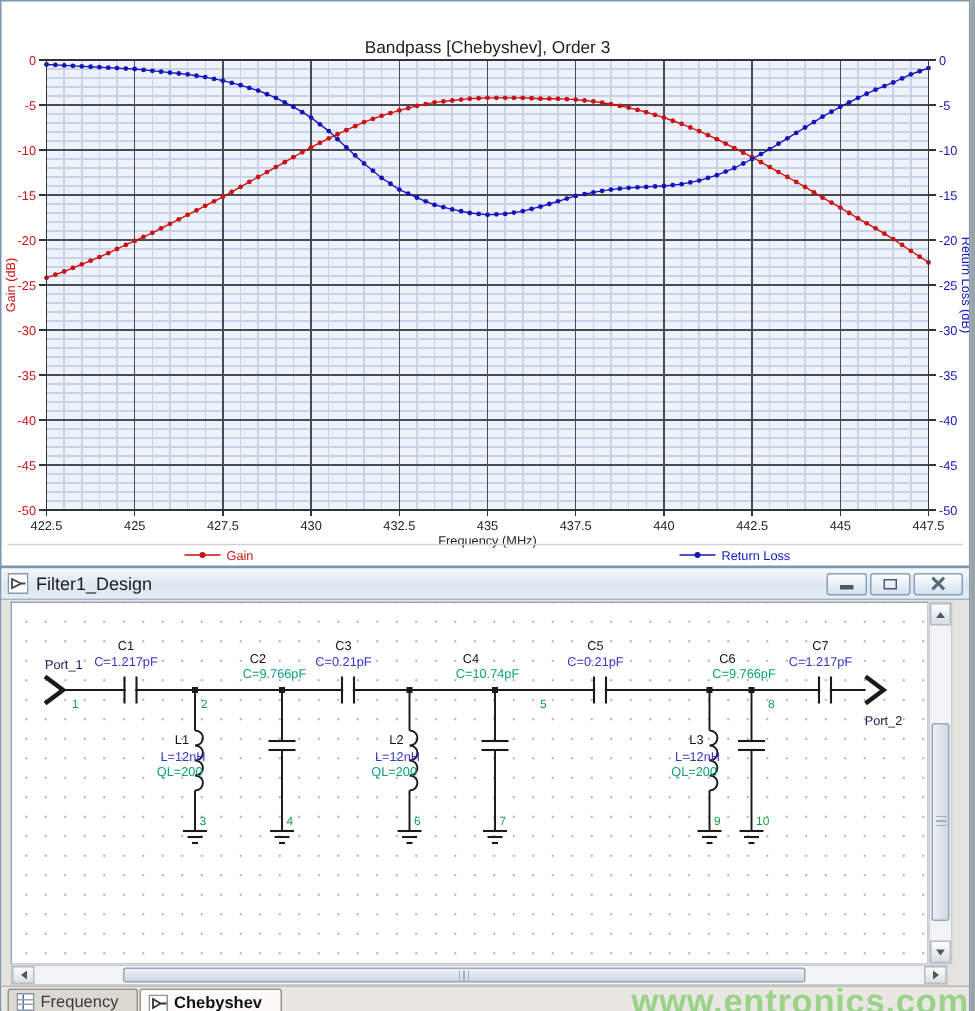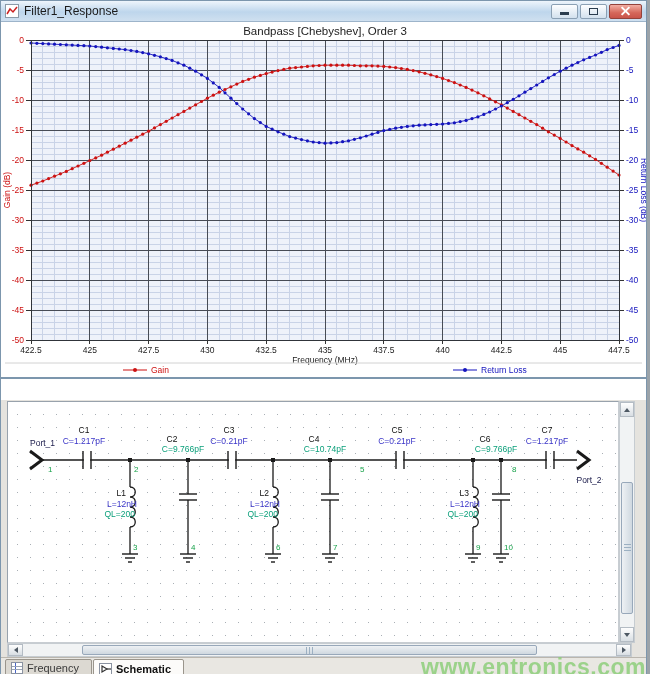--- a/index.html
+++ b/index.html
@@ -56,41 +56,20 @@
        border:1px solid #9a958c;background:#dcd9d2;color:#3a3a3a;border-radius:2px 2px 0 0;margin-right:1px;}
   .tab.active{background:#fcfbf9;font-weight:bold;color:#111;height:17px;}
   #watermark{position:absolute;right:4px;top:644px;font-size:23px;font-weight:bold;letter-spacing:0.5px;
              color:rgba(141,206,122,0.85);z-index:60;pointer-events:none;white-space:nowrap;margin-top:10px;}
   svg text{font-family:"Liberation Sans",sans-serif;}
 </style>
 </head>
 <body>
 
 <div class="window" id="win-response" style="left:0;top:0;width:647px;height:378px;">
-  <div class="titlebar">
-    <svg width="14" height="14">
-      <rect x="0.5" y="0.5" width="13" height="13" fill="#fff" stroke="#8a9aa8"></rect>
-      <polyline points="2,10 5,5 8,8 12,3" fill="none" stroke="#cc2222" stroke-width="1.5"></polyline>
-    </svg>
-    <span class="wtitle">Filter1_Response</span>
-    <span class="winbtns">
-      <span class="winbtn">
-          <span class="g-min"></span>
-        </span>
-      <span class="winbtn">
-          <span class="g-max"></span>
-        </span>
-      <span class="winbtn closebtn close-active">
-          <span class="g-x">
-            <i></i>
-            <i></i>
-          </span>
-        </span>
-    </span>
-  </div>
   <svg id="chart-svg" width="645" height="356" viewBox="0 0 645 356">
       <text x="324" y="13" font-size="11.5px" fill="#222" text-anchor="middle">Bandpass [Chebyshev], Order 3</text>
       <g shape-rendering="crispEdges">
         <rect x="30" y="18" width="588" height="300" fill="#eef2fa"></rect>
         <line x1="41.76" y1="18" x2="41.76" y2="318" stroke="#c9d3e7" stroke-width="1"></line>
         <line x1="53.519999999999996" y1="18" x2="53.519999999999996" y2="318" stroke="#c9d3e7" stroke-width="1"></line>
         <line x1="65.28" y1="18" x2="65.28" y2="318" stroke="#c9d3e7" stroke-width="1"></line>
         <line x1="77.03999999999999" y1="18" x2="77.03999999999999" y2="318" stroke="#c9d3e7" stroke-width="1"></line>
         <line x1="100.56" y1="18" x2="100.56" y2="318" stroke="#c9d3e7" stroke-width="1"></line>
         <line x1="112.32000000000001" y1="18" x2="112.32000000000001" y2="318" stroke="#c9d3e7" stroke-width="1"></line>
@@ -475,20 +454,42 @@
       </g>
       <g>
         <line x1="452" y1="348" x2="476" y2="348" stroke="#1414bd" stroke-width="1"></line>
         <circle cx="464" cy="348" r="2" fill="#1414bd"></circle>
         <text x="480" y="351" font-size="8.5px" fill="#1414bd">Return Loss</text>
       </g>
     </svg>
 </div>
 
 <div class="window" id="win-design" style="left:0;top:378px;width:647px;height:296px;">
+  <div class="titlebar inactive">
+    <svg width="14" height="14">
+      <rect x="0.5" y="0.5" width="13" height="13" fill="#fff" stroke="#8a9aa8"></rect>
+      <path d="M3,4 L9,7 L3,10 Z" fill="none" stroke="#444" stroke-width="1.2"></path>
+      <line x1="9" y1="7" x2="12" y2="7" stroke="#444" stroke-width="1.2"></line>
+    </svg>
+    <span class="wtitle">Filter1_Design</span>
+    <span class="winbtns">
+      <span class="winbtn">
+          <span class="g-min"></span>
+        </span>
+      <span class="winbtn">
+          <span class="g-max"></span>
+        </span>
+      <span class="winbtn closebtn">
+          <span class="g-x">
+            <i></i>
+            <i></i>
+          </span>
+        </span>
+    </span>
+  </div>
 
   <div id="design-client">
     <div id="schem-canvas">
       <svg id="schem-svg" width="610" height="240" viewBox="0 0 610 240">
           <g>
             <line x1="34" y1="58" x2="569" y2="58" stroke="#1a1a1a" stroke-width="1.3"></line>
           </g>
           <g>
             <path d="M22,49 L34,58 L22,67" fill="none" stroke="#1a1a1a" stroke-width="3" stroke-linejoin="miter"></path>
             <text x="22" y="44" font-size="8.5px" fill="#1a1a4a">Port_1</text>
@@ -643,19 +644,19 @@
           <line x1="1" y1="7.5" x2="11" y2="7.5" stroke="#9aa4b4" stroke-width="1"></line>
         </svg>
         <span>Frequency</span>
       </div>
       <div class="tab active">
         <svg width="13" height="12">
           <rect x="0.5" y="0.5" width="12" height="11" fill="#fff" stroke="#8a92a0"></rect>
           <path d="M3,3 L8,6 L3,9 Z" fill="none" stroke="#333" stroke-width="1.2"></path>
           <line x1="8" y1="6" x2="12" y2="6" stroke="#333" stroke-width="1.2"></line>
         </svg>
-        <span>Schematic</span>
+        <span>Chebyshev</span>
       </div>
     </div>
   </div>
 </div>
 
 <div id="watermark">www.entronics.com</div>
 
 </body></html>

